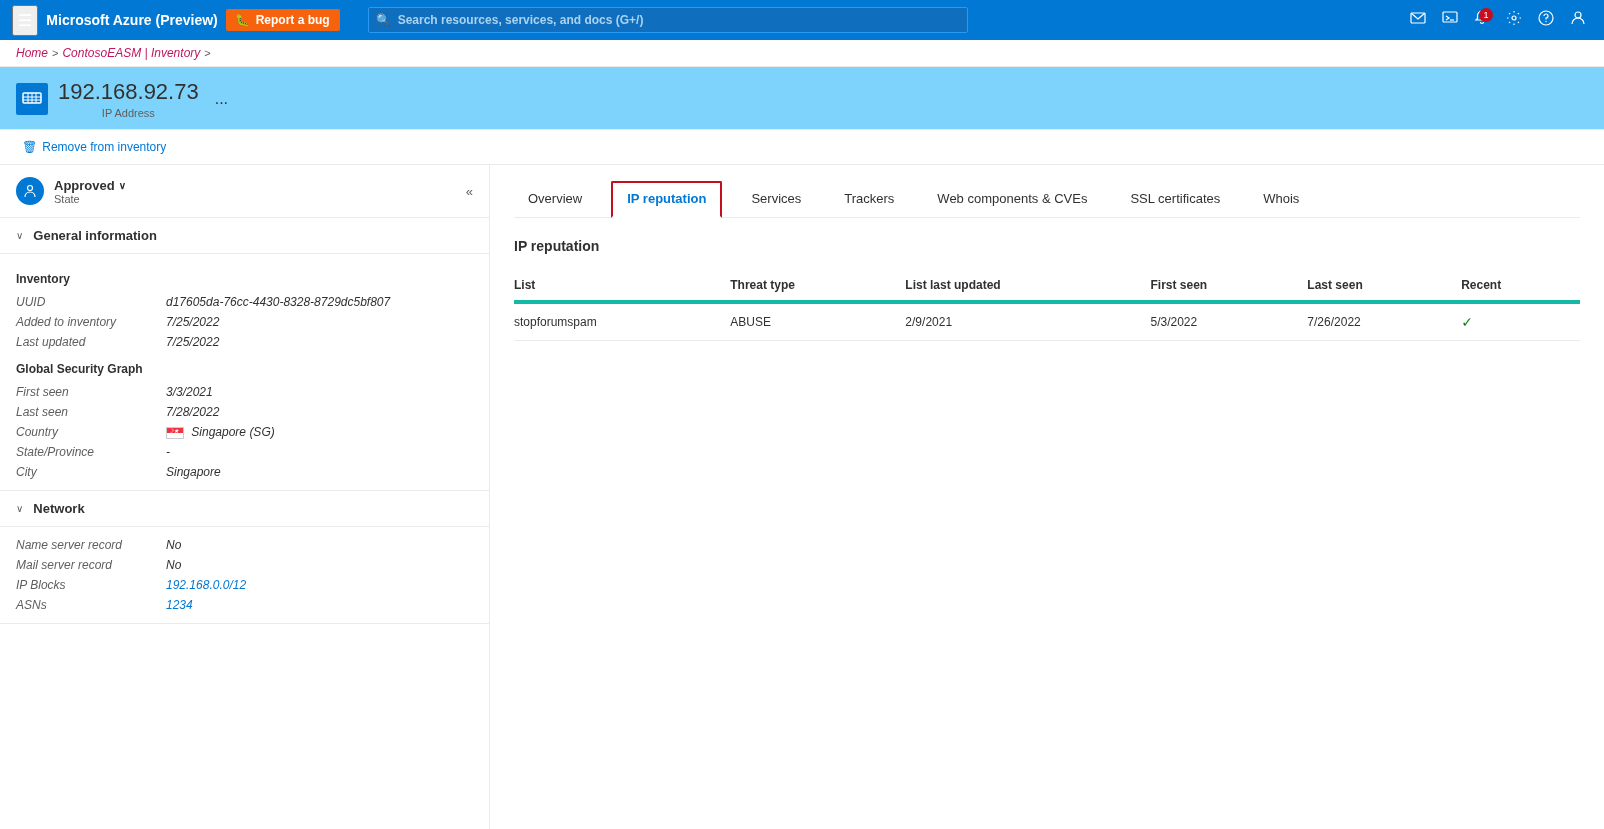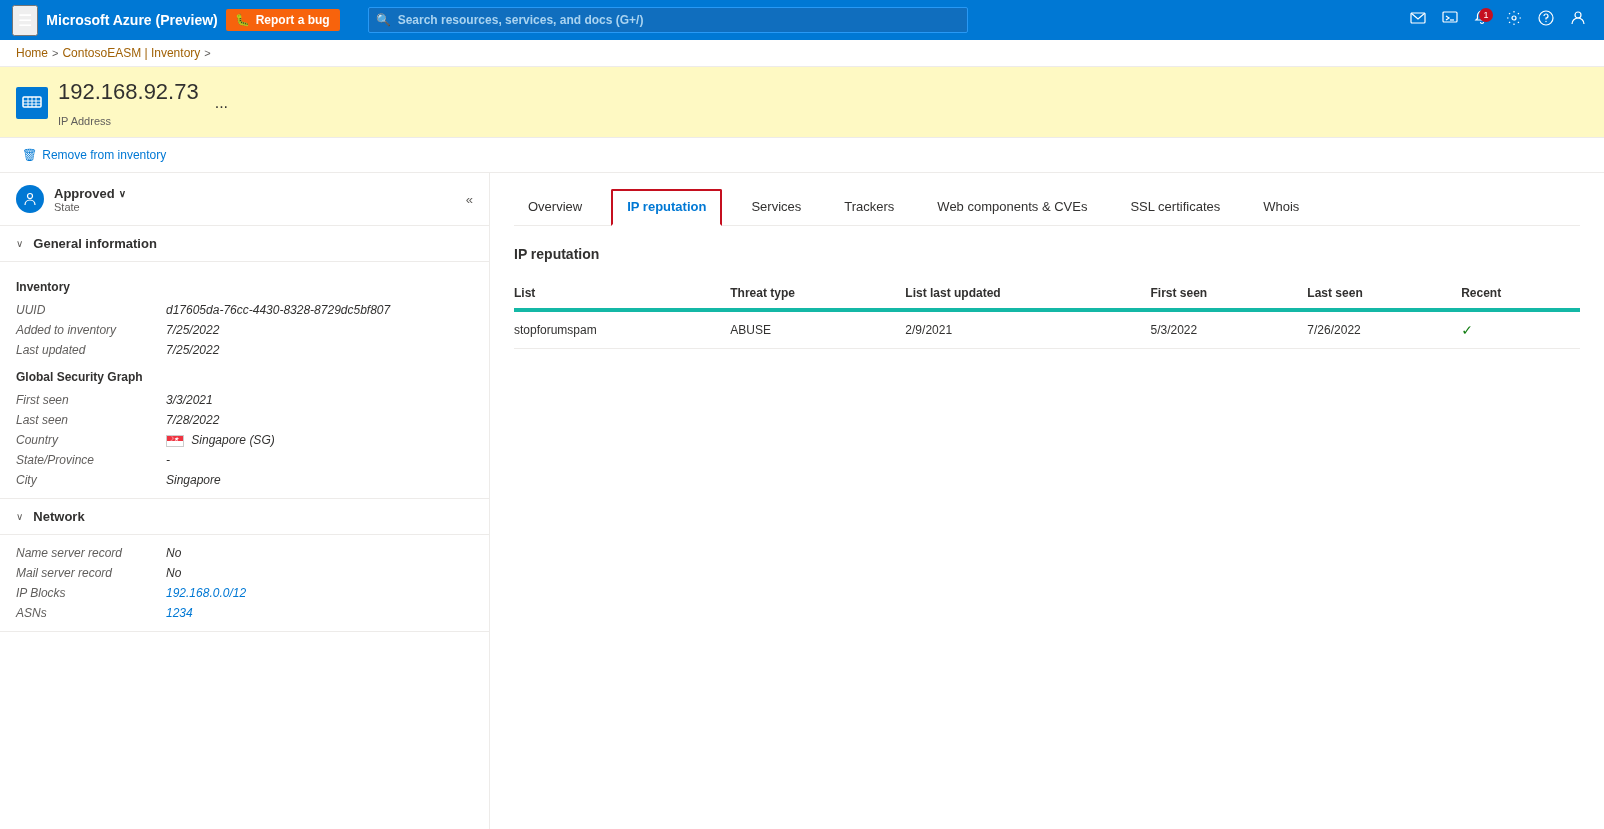--- a/index.html
+++ b/index.html
@@ -99,26 +99,26 @@
     .breadcrumb {
       background: white;
       padding: 6px 16px;
       display: flex;
       align-items: center;
       gap: 4px;
       font-size: 12px;
       color: #0078d4;
       border-bottom: 1px solid #edebe9;
     }
-    .breadcrumb a { color: #a16207; text-decoration: none; }
+    .breadcrumb a { color: #be185d; text-decoration: none; font-style: italic; }
     .breadcrumb .sep { color: #605e5c; font-size: 11px; }
 
     
     .page-header {
-      background: #fef9c3;
+      background: #7dd3fc;
       padding: 12px 16px 10px;
       border-bottom: 1px solid #edebe9;
     }
     .page-header-top {
       display: flex;
       align-items: center;
       gap: 10px;
     }
     .ip-icon {
       width: 32px;
@@ -133,21 +133,22 @@
       flex-shrink: 0;
     }
     .page-title-text {
       font-size: 22px;
       font-weight: 300;
       color: #323130;
     }
     .page-subtitle {
       font-size: 11px;
       color: #605e5c;
-      margin-top: 10px;
+      margin-top: 2px;
+      text-align: center;
     }
     .more-btn {
       background: none;
       border: none;
       cursor: pointer;
       font-size: 16px;
       color: #323130;
       padding: 2px 6px;
     }
 

